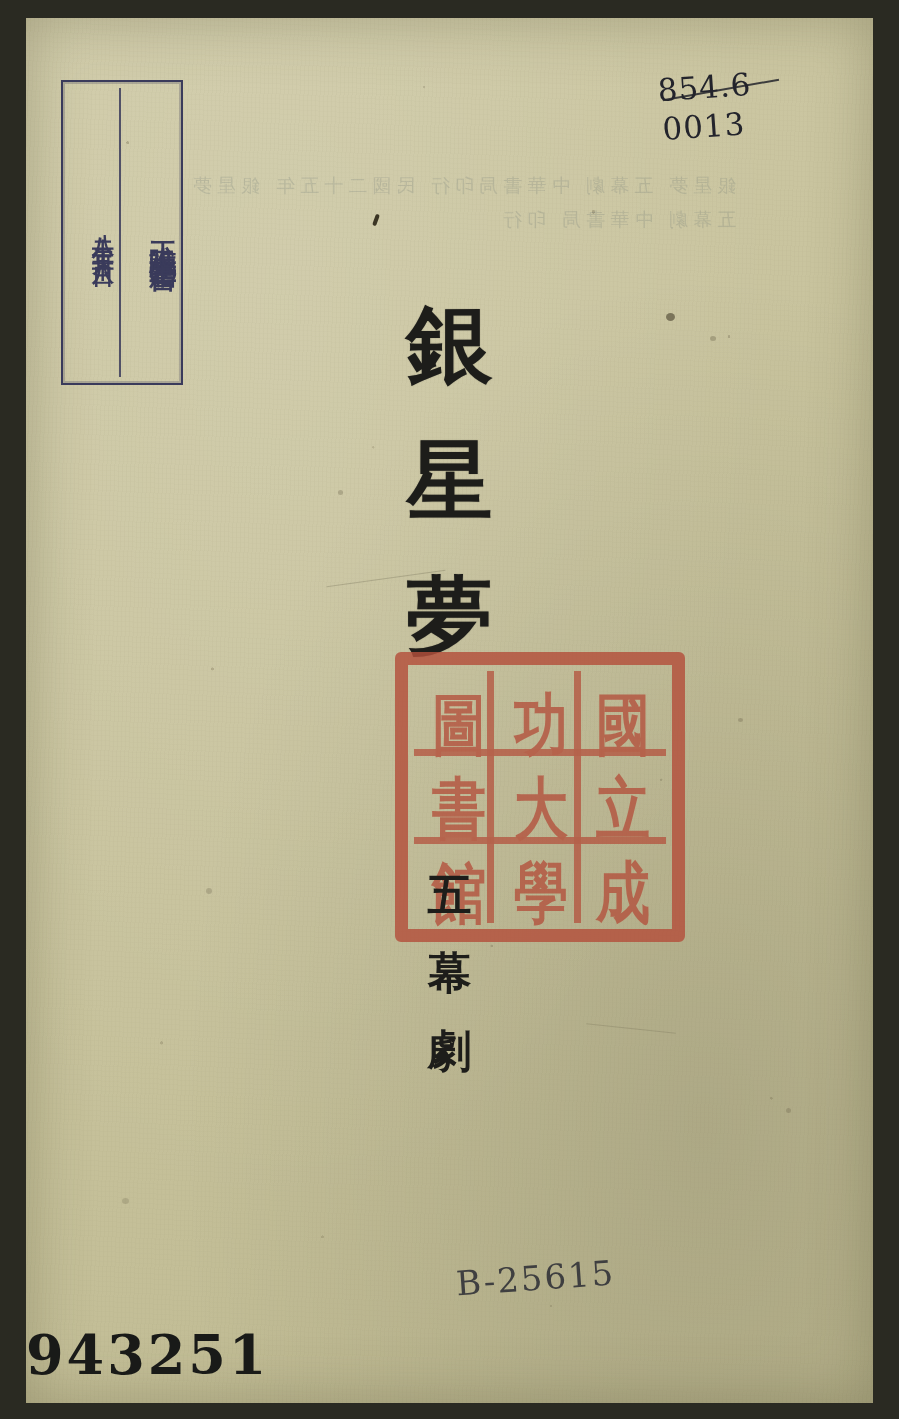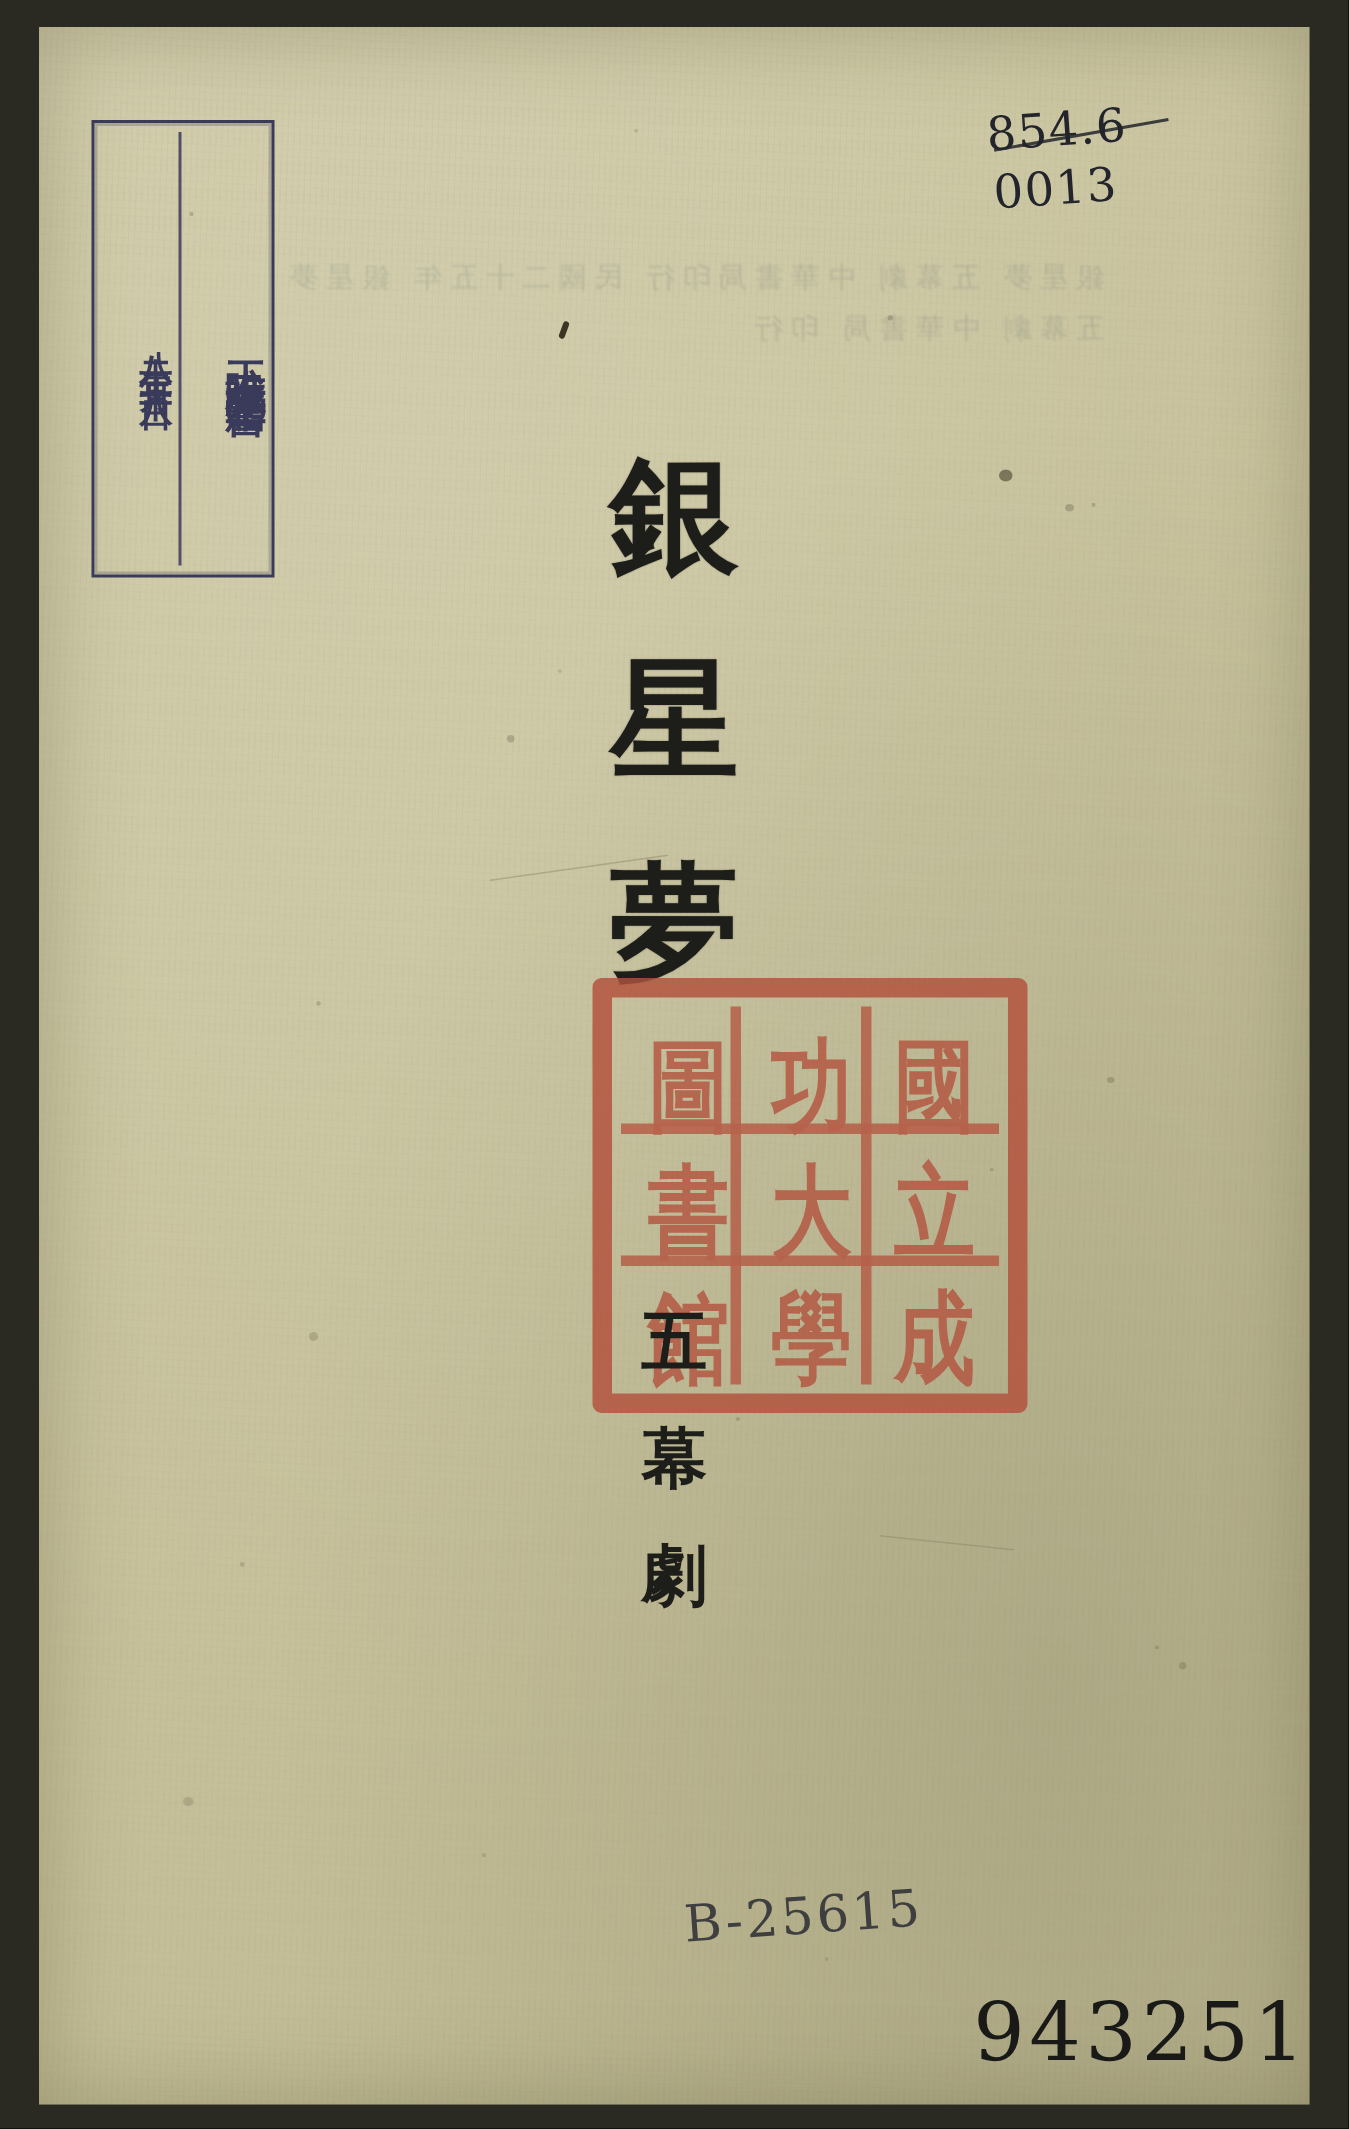--- a/index.html
+++ b/index.html
@@ -233,26 +233,26 @@
     opacity: .85;
     letter-spacing: 2px;
   }
 
   
   #accession {
     position: absolute;
     left: 0;
     right: 0;
     top: 1305px;
-    text-align: right;
+    text-align: left;
     color: #191a18;
     font-family: "DejaVu Serif", serif;
     font-size: 54px;
     letter-spacing: 3px;
-    font-weight: normal;
+    font-weight: bold;
   }
 
   
   .speck { position: absolute; background: #3b3524; border-radius: 50%; }
   .hairline {
     position: absolute;
     background: #55503c;
     opacity: .7;
   }
 </style>

